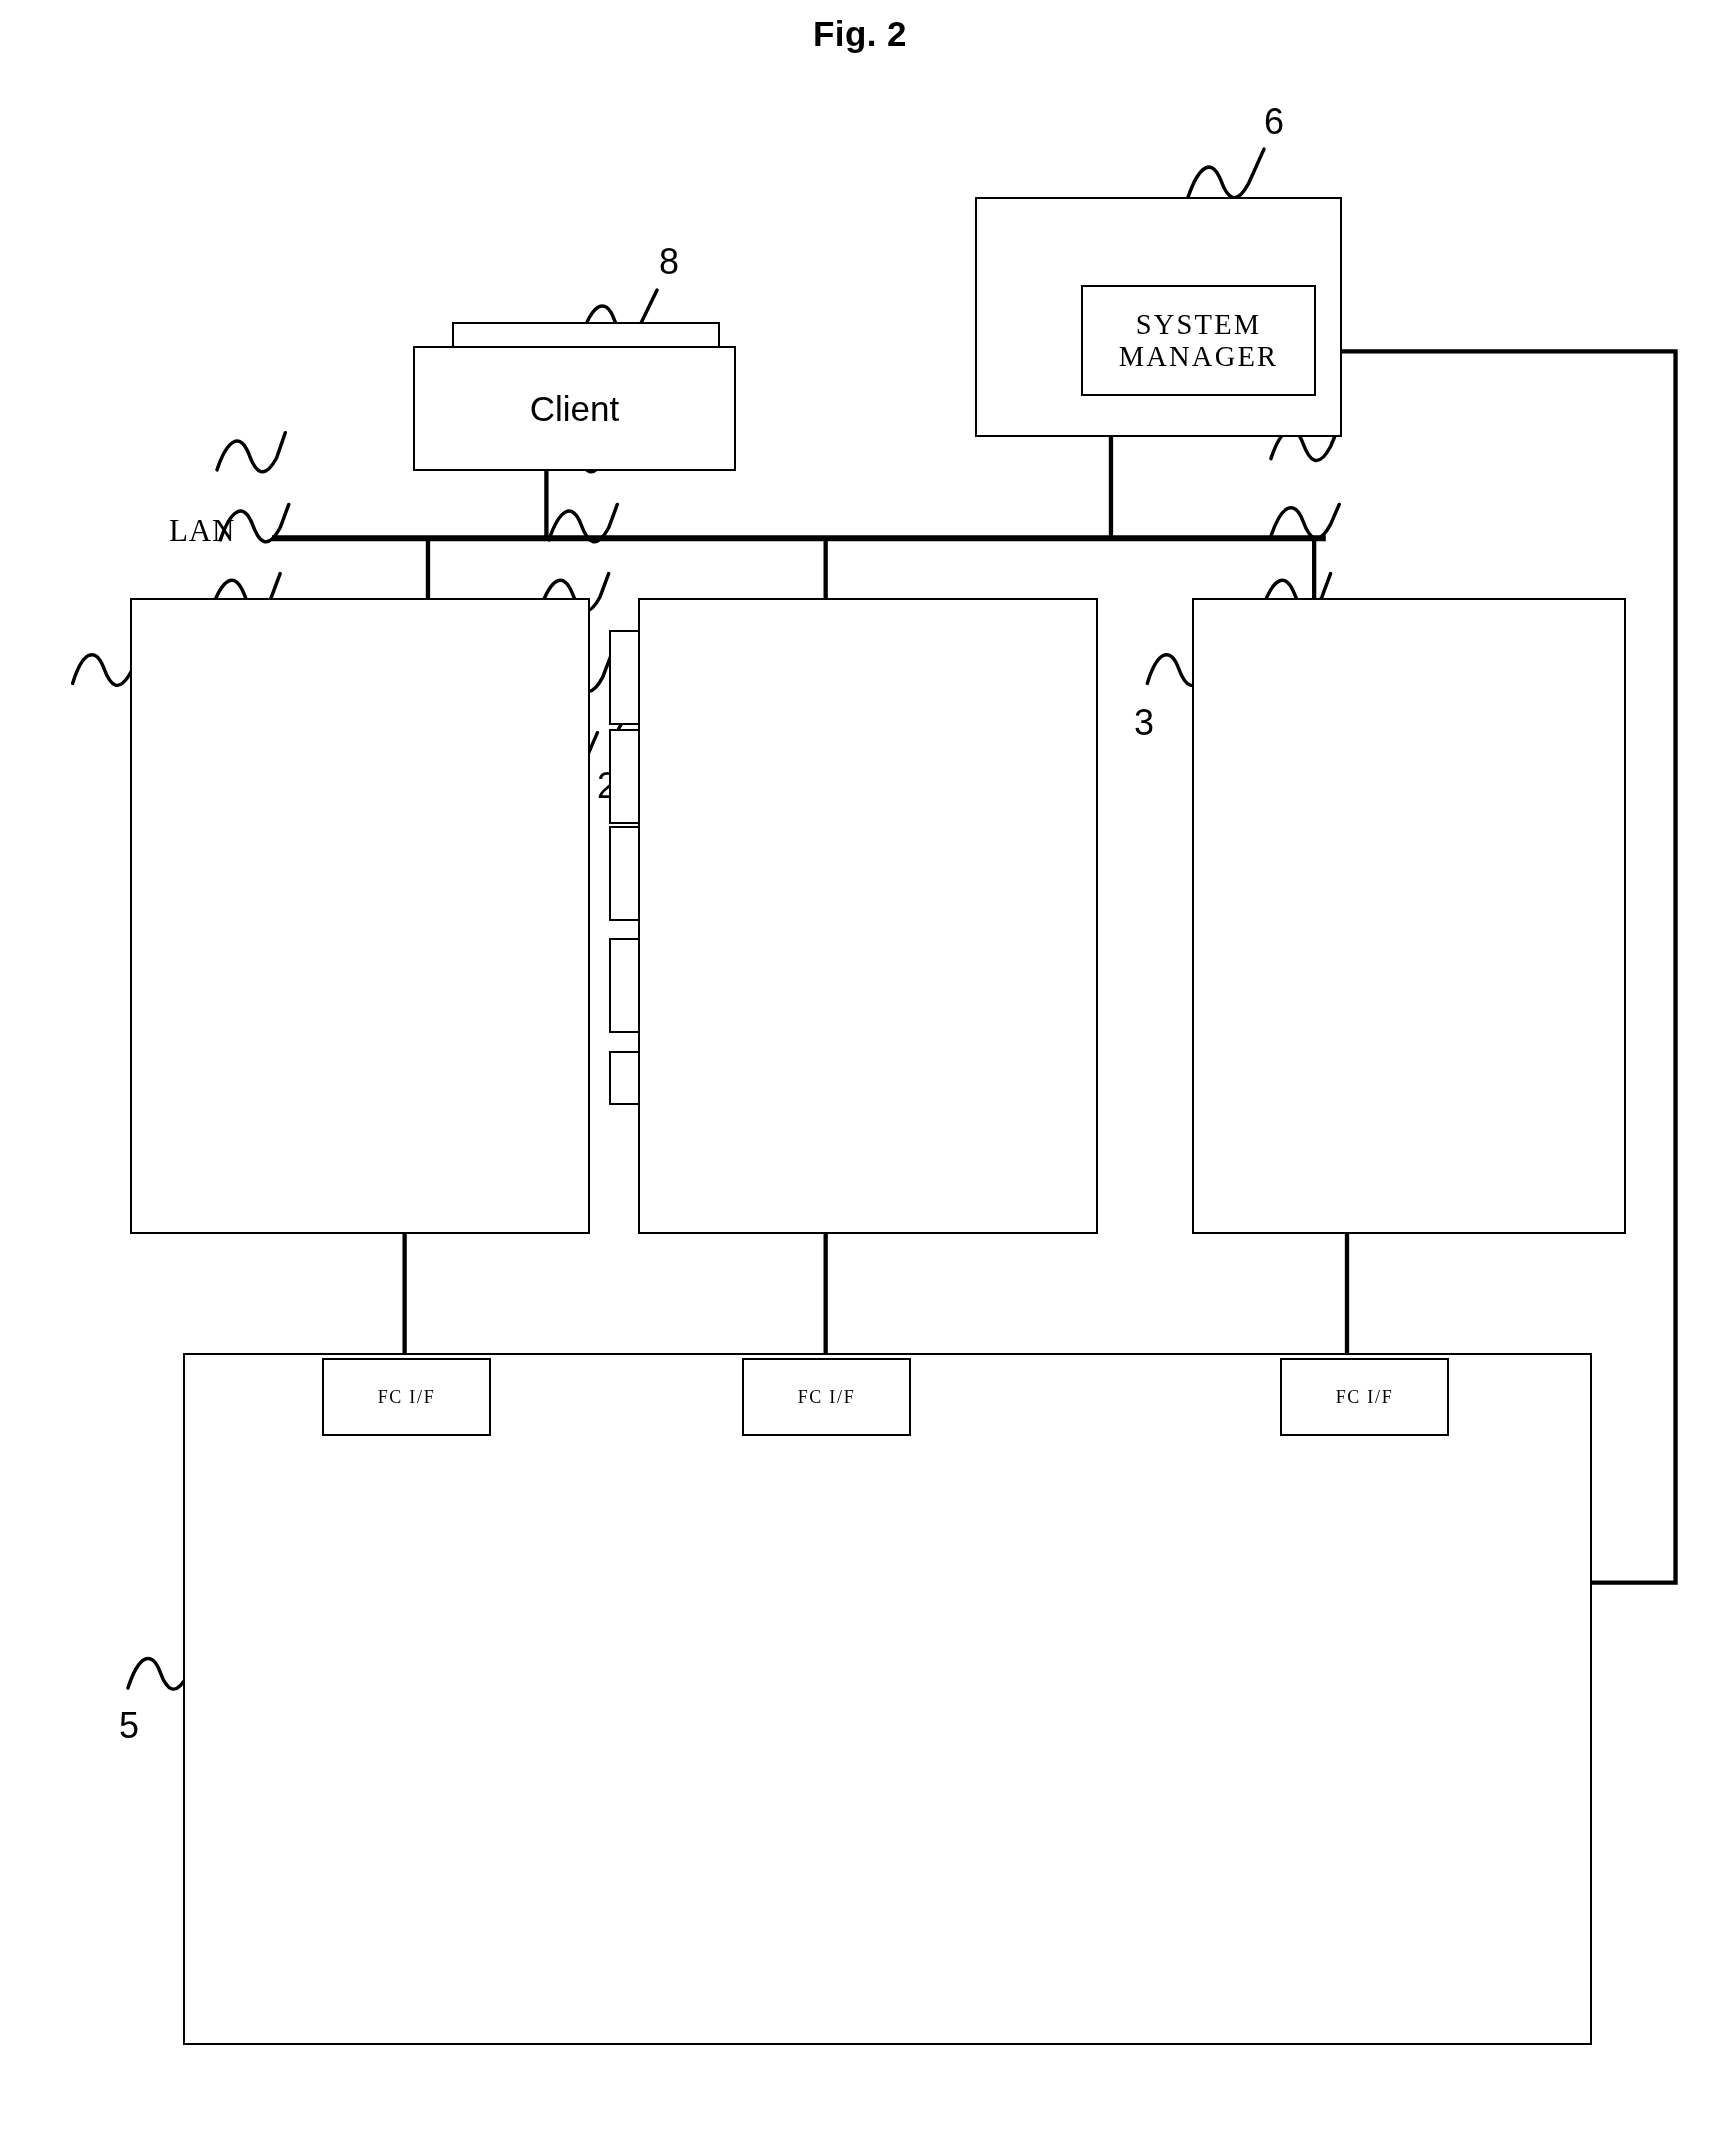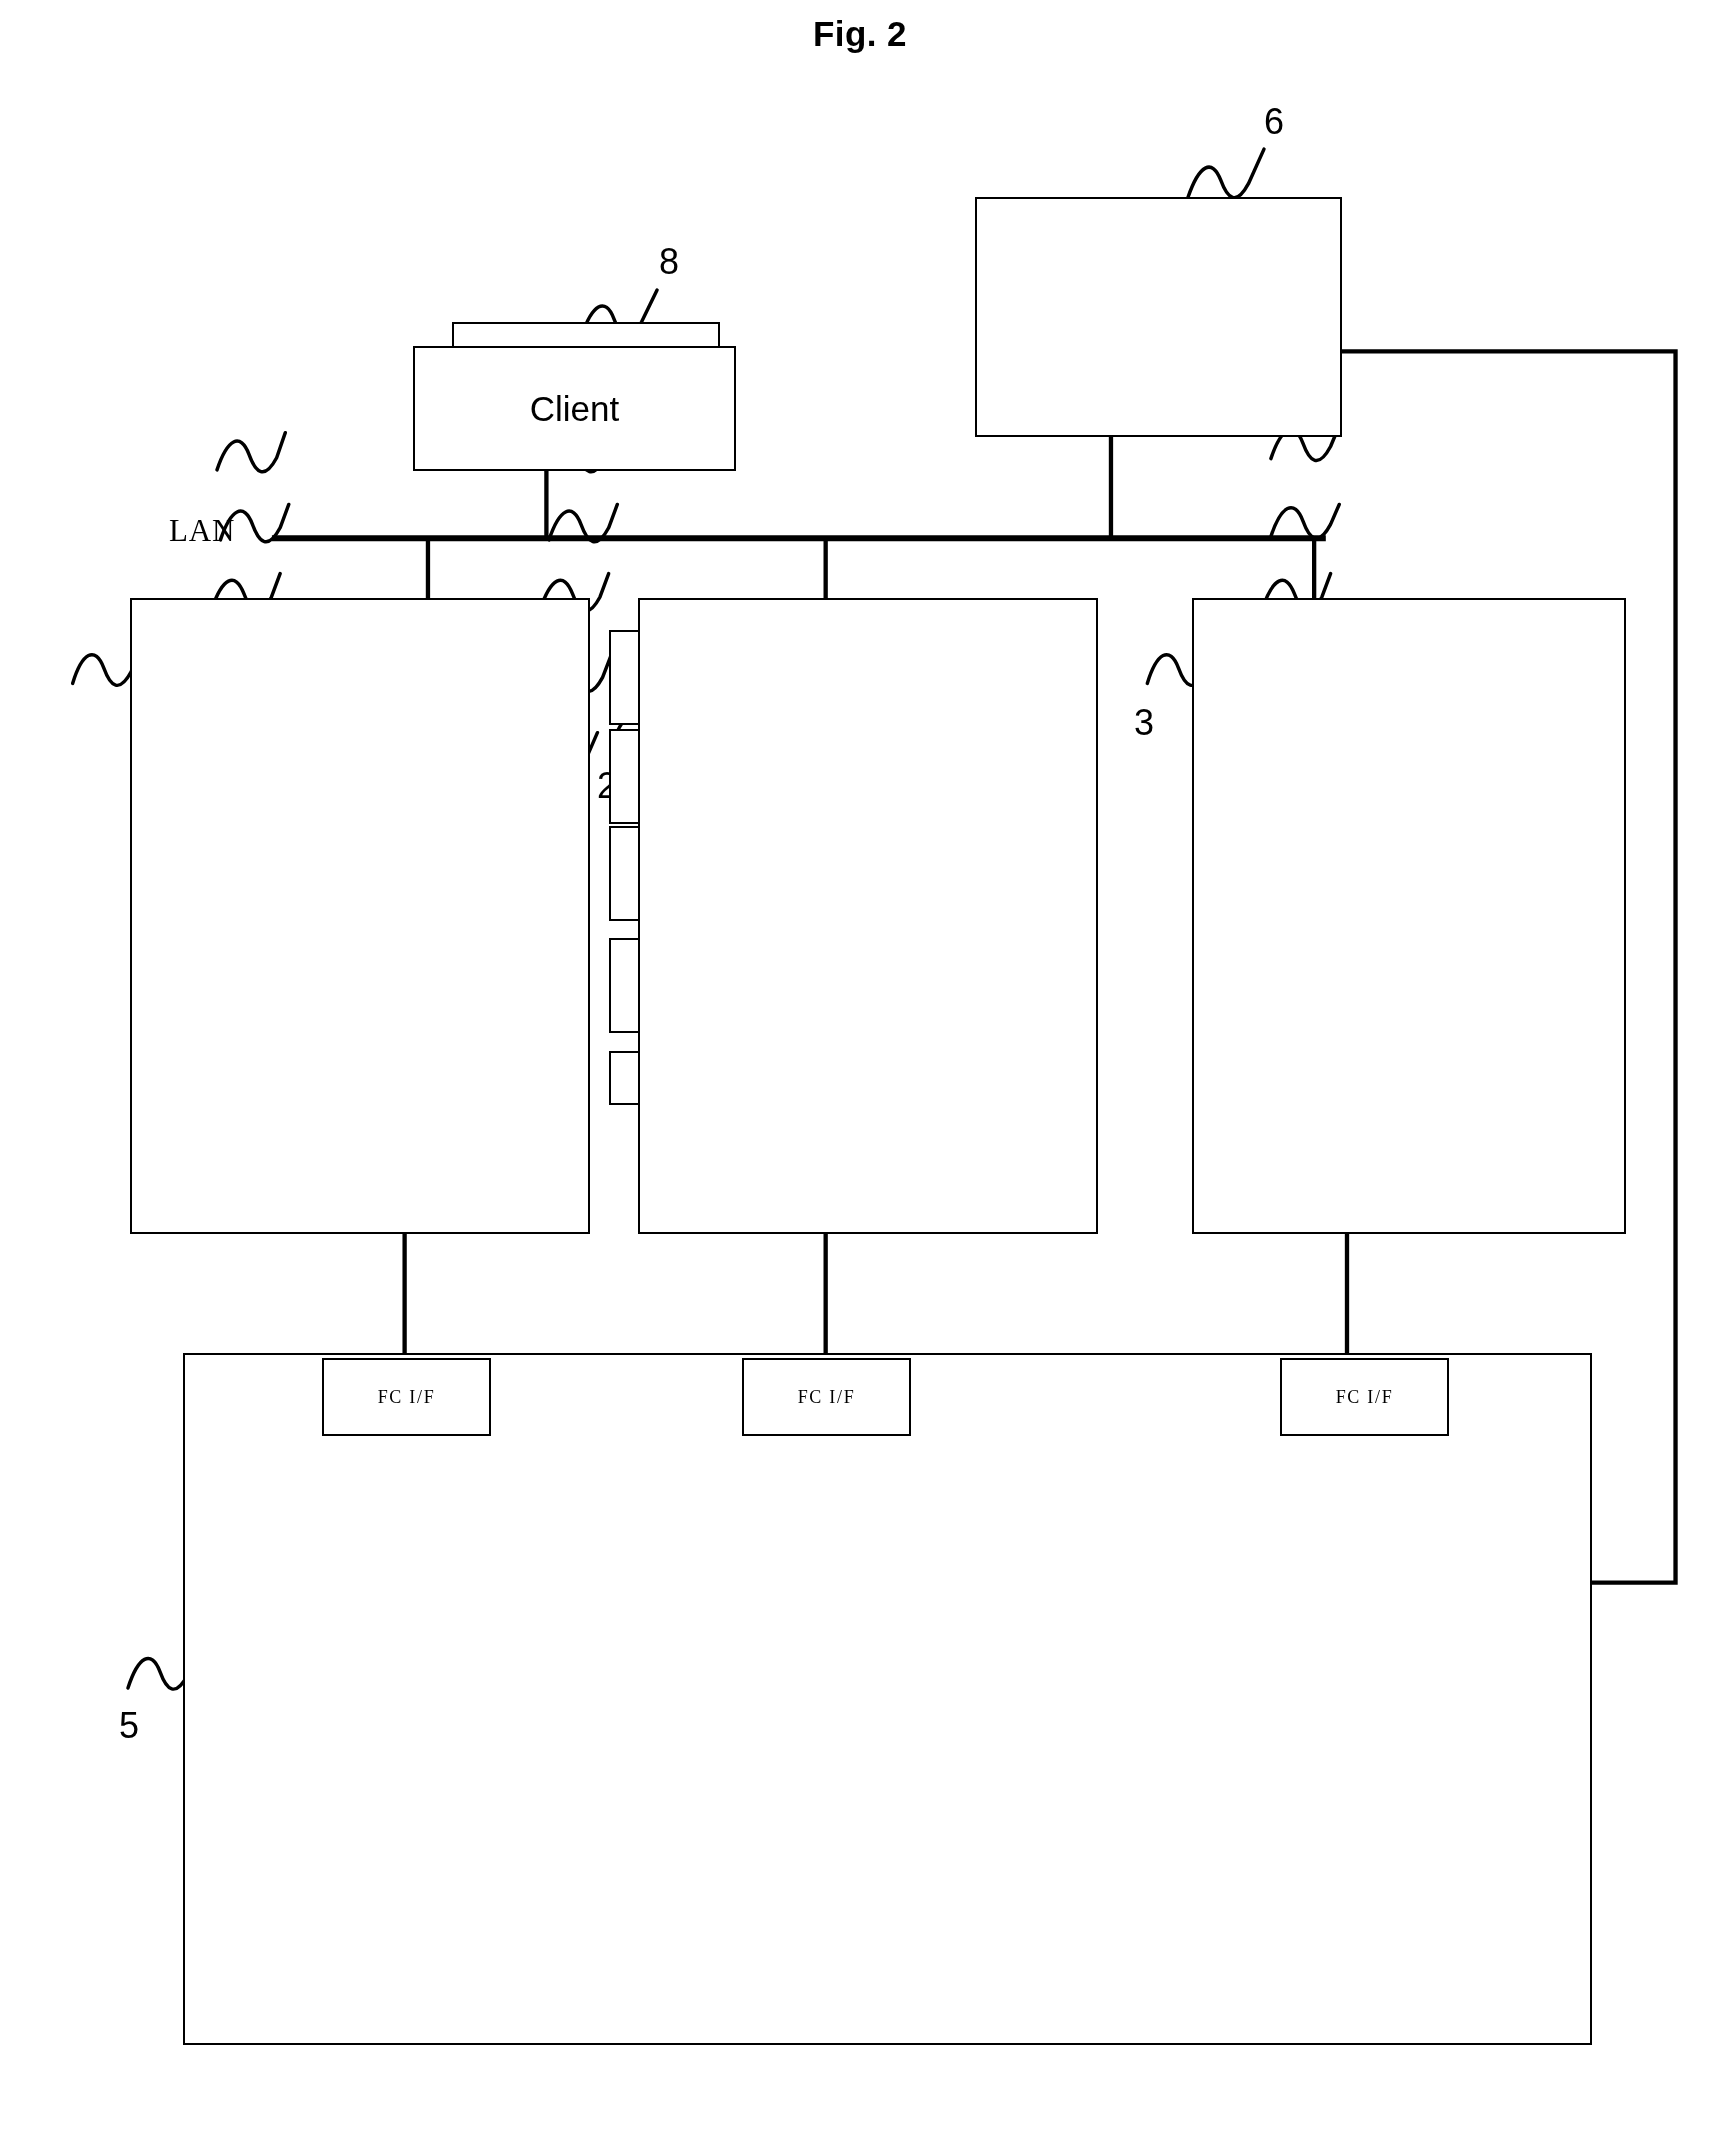--- a/index.html
+++ b/index.html
@@ -191,20 +191,24 @@
   <div class="t fig-title" style="left:813px;top:15.6px;">Fig. 2</div>
 
   <div class="box" style="left:452px;top:322px;width:268px;height:117px;z-index:2;"></div>
   <div class="box centerbox" style="left:413px;top:346px;width:323px;height:125px;z-index:3;">
     <span class="client-title">Client</span>
   </div>
   <div class="t ref" style="left:659px;top:244px;">8</div>
 
   <div class="box" style="left:975px;top:197px;width:367px;height:240px;z-index:2;"></div>
   <div class="t console-title" style="left:996px;top:227px;">CONSOLE</div>
+  <div class="inner-box" style="left:1081px;top:285px;width:235px;height:111px;z-index:3;">
+    <span class="ln">SYSTEM</span>
+    <span class="ln">MANAGER</span>
+  </div>
   <div class="t ref" style="left:1264px;top:104px;">6</div>
   <div class="t ref" style="left:1010px;top:361px;">61</div>
 
   <div class="t lan-lbl" style="left:169px;top:515px;">LAN</div>
 
   <div class="box" style="left:130px;top:598px;width:460px;height:636px;z-index:1;"></div>
   <div class="t ref" style="left:157px;top:705px;">1</div>
 
   <div class="inner-box" style="left:280px;top:630px;width:259px;height:95px;">
     <span class="ln">SWITCHING</span>

